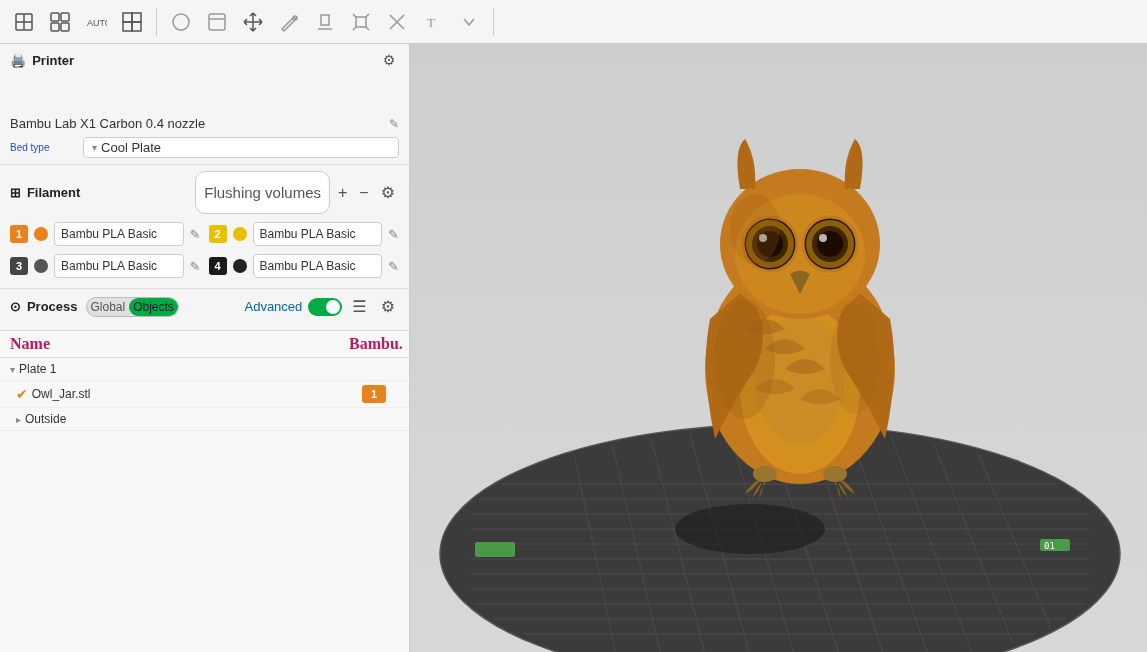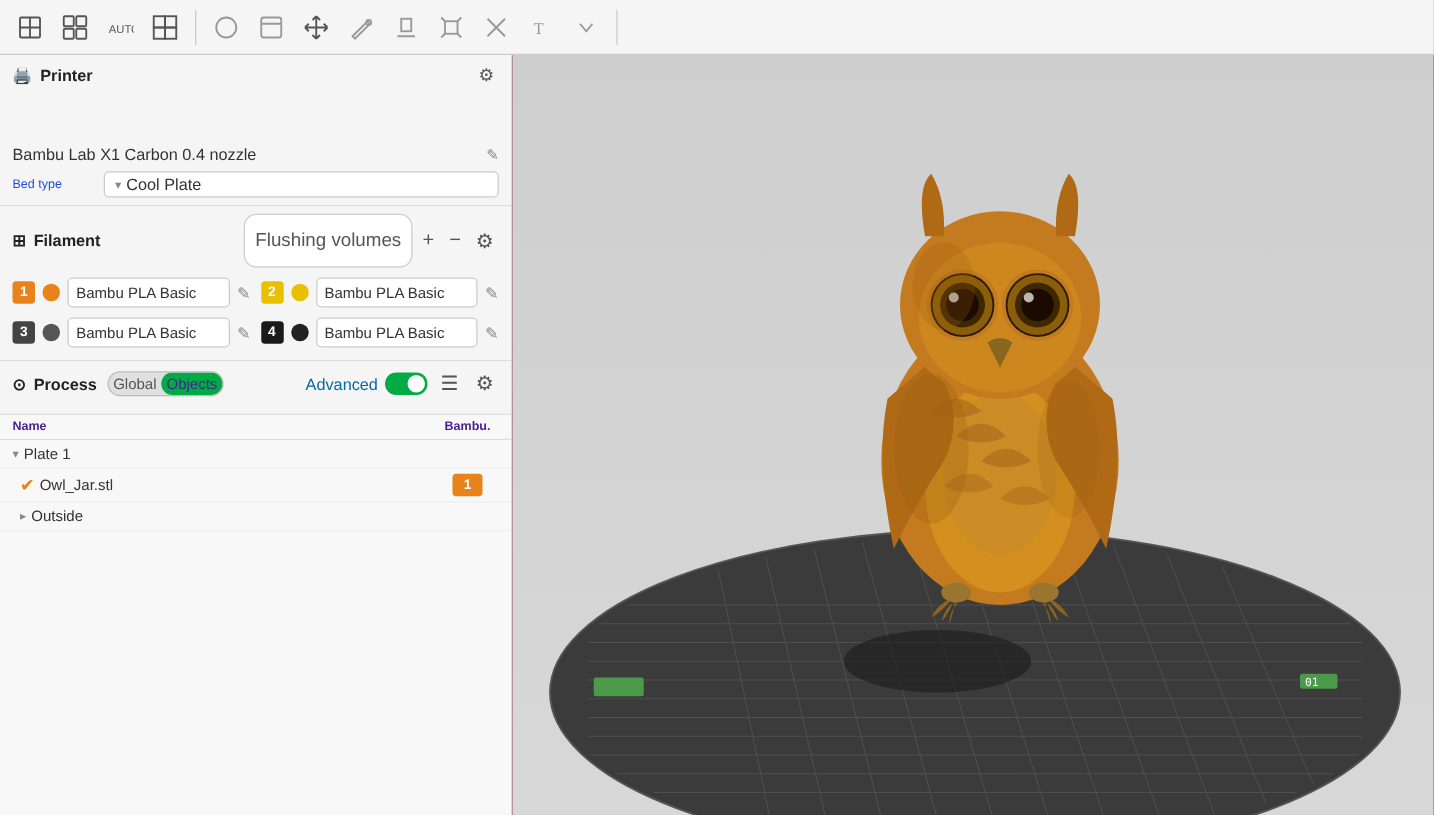--- a/index.html
+++ b/index.html
@@ -209,21 +209,21 @@
     .tab-btn {
       padding: 2px 4px;
       font-size: 12px;
       border: none;
       cursor: pointer;
       background: transparent;
       color: #555;
     }
     .tab-btn.active {
       background: #00aa44;
-      color: #4c1d95;
+      color: #0f172a;
       border-radius: 9px;
     }
     .process-right {
       display: flex;
       align-items: center;
       gap: 6px;
       margin-left: auto;
     }
     .advanced-label {
       font-size: 13px;
@@ -250,23 +250,24 @@
     .objects-table {
       background: #f8f8f8;
       flex: 1;
       overflow-y: auto;
     }
     .objects-header {
       display: flex;
       align-items: center;
       border-bottom: 1px solid #ddd;
       padding: 4px 10px;
-      font-size: 10px;
-      color: #4c1d95;
+      font-size: 16px;
+      color: #be185d;
       font-weight: 600;
+      font-family: Liberation Serif, serif;
     }
     .col-name { flex: 1; }
     .col-fila { width: 50px; text-align: center; }
 
     .obj-row {
       display: flex;
       align-items: center;
       padding: 4px 10px;
       font-size: 12px;
       color: #333;
@@ -285,21 +286,21 @@
       display: flex; align-items: center; justify-content: center;
     }
     .checkbox-icon {
       color: #e8821a;
       font-size: 14px;
     }
 
     
     .viewport {
       flex: 1;
-      background: #7f1d1d;
+      background: #14532d;
       position: relative;
       overflow: hidden;
     }
     .viewport-bg {
       width: 100%; height: 100%;
       background: linear-gradient(180deg, #cecece 0%, #d8d8d8 100%);
       position: relative;
     }
 
     .chevron-icon { font-size: 10px; color: #888; }

